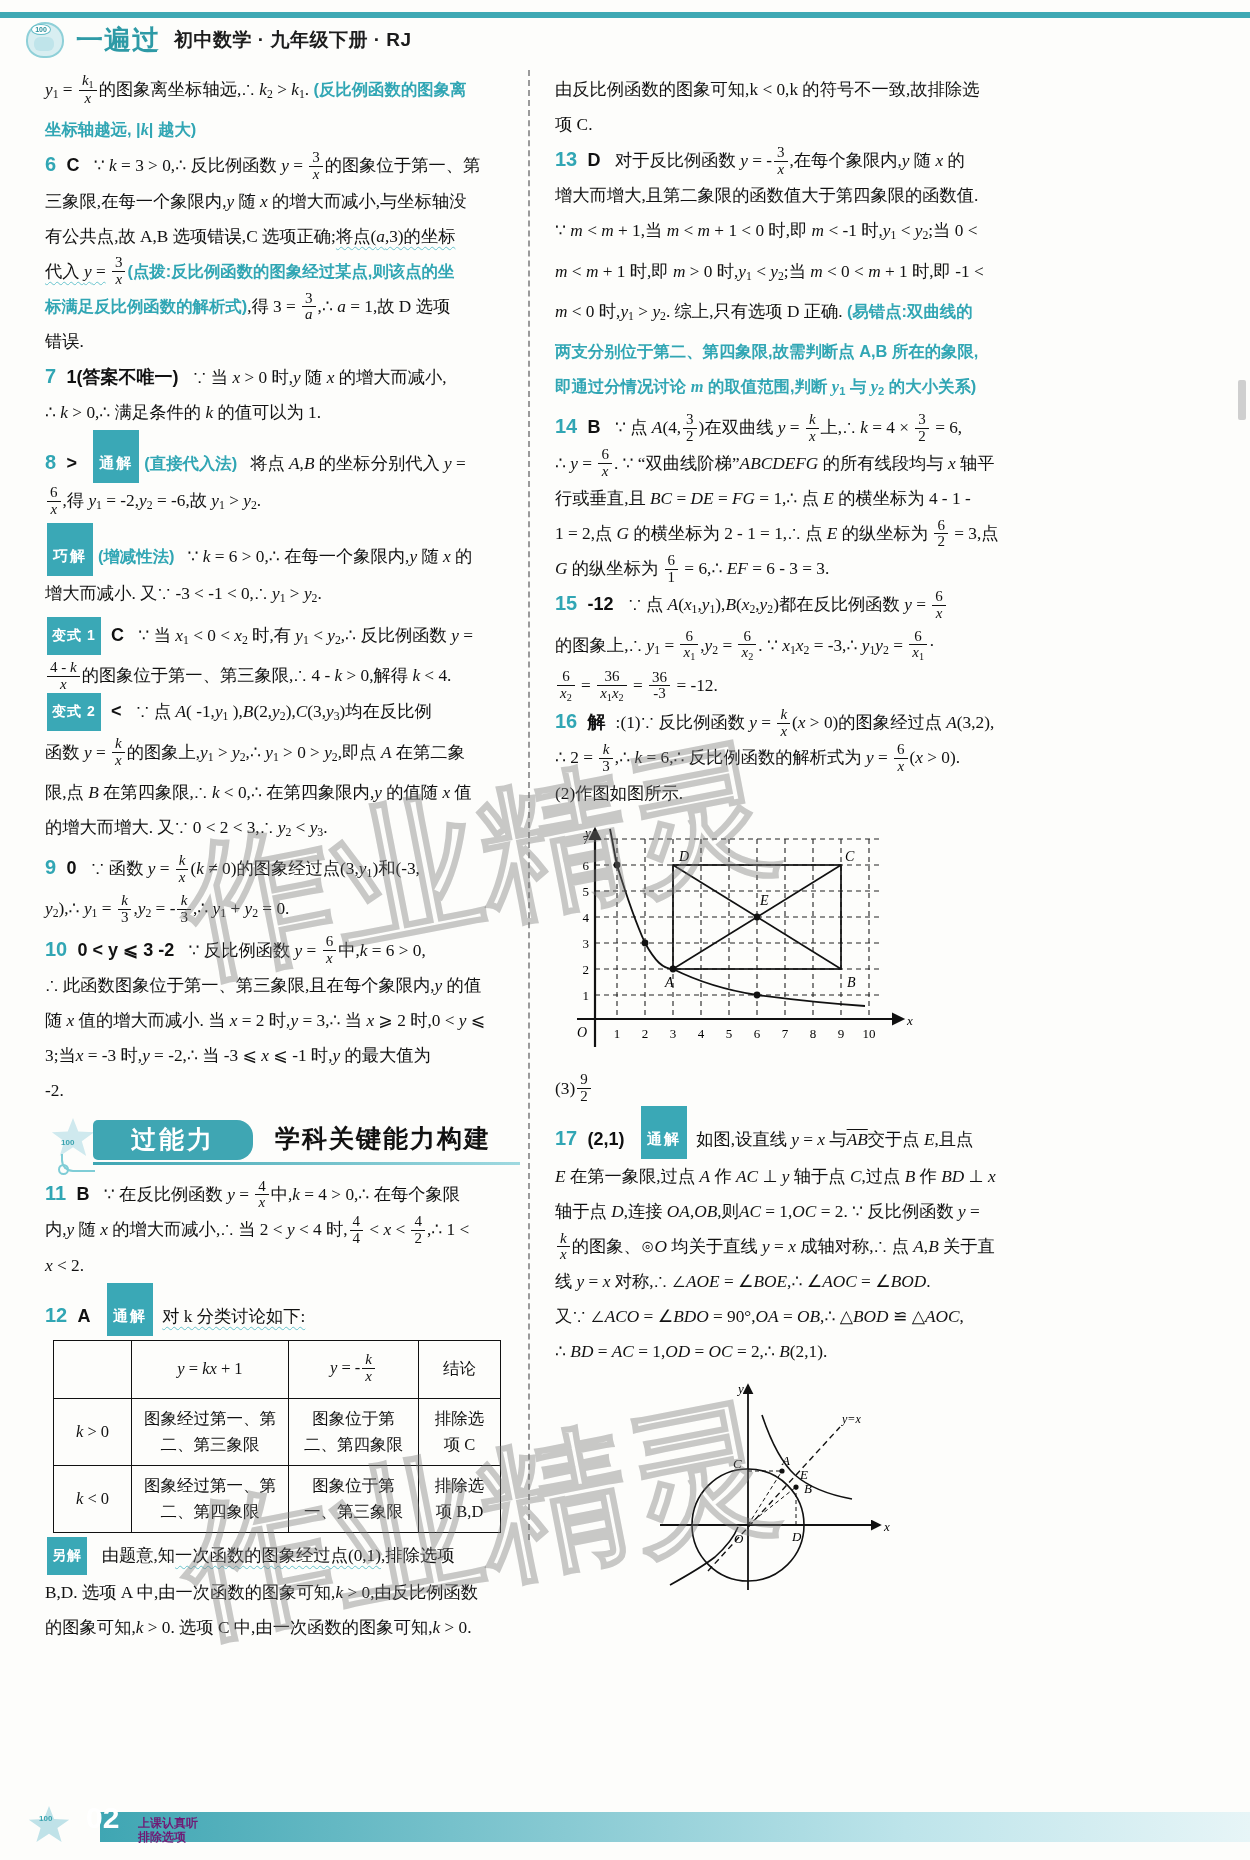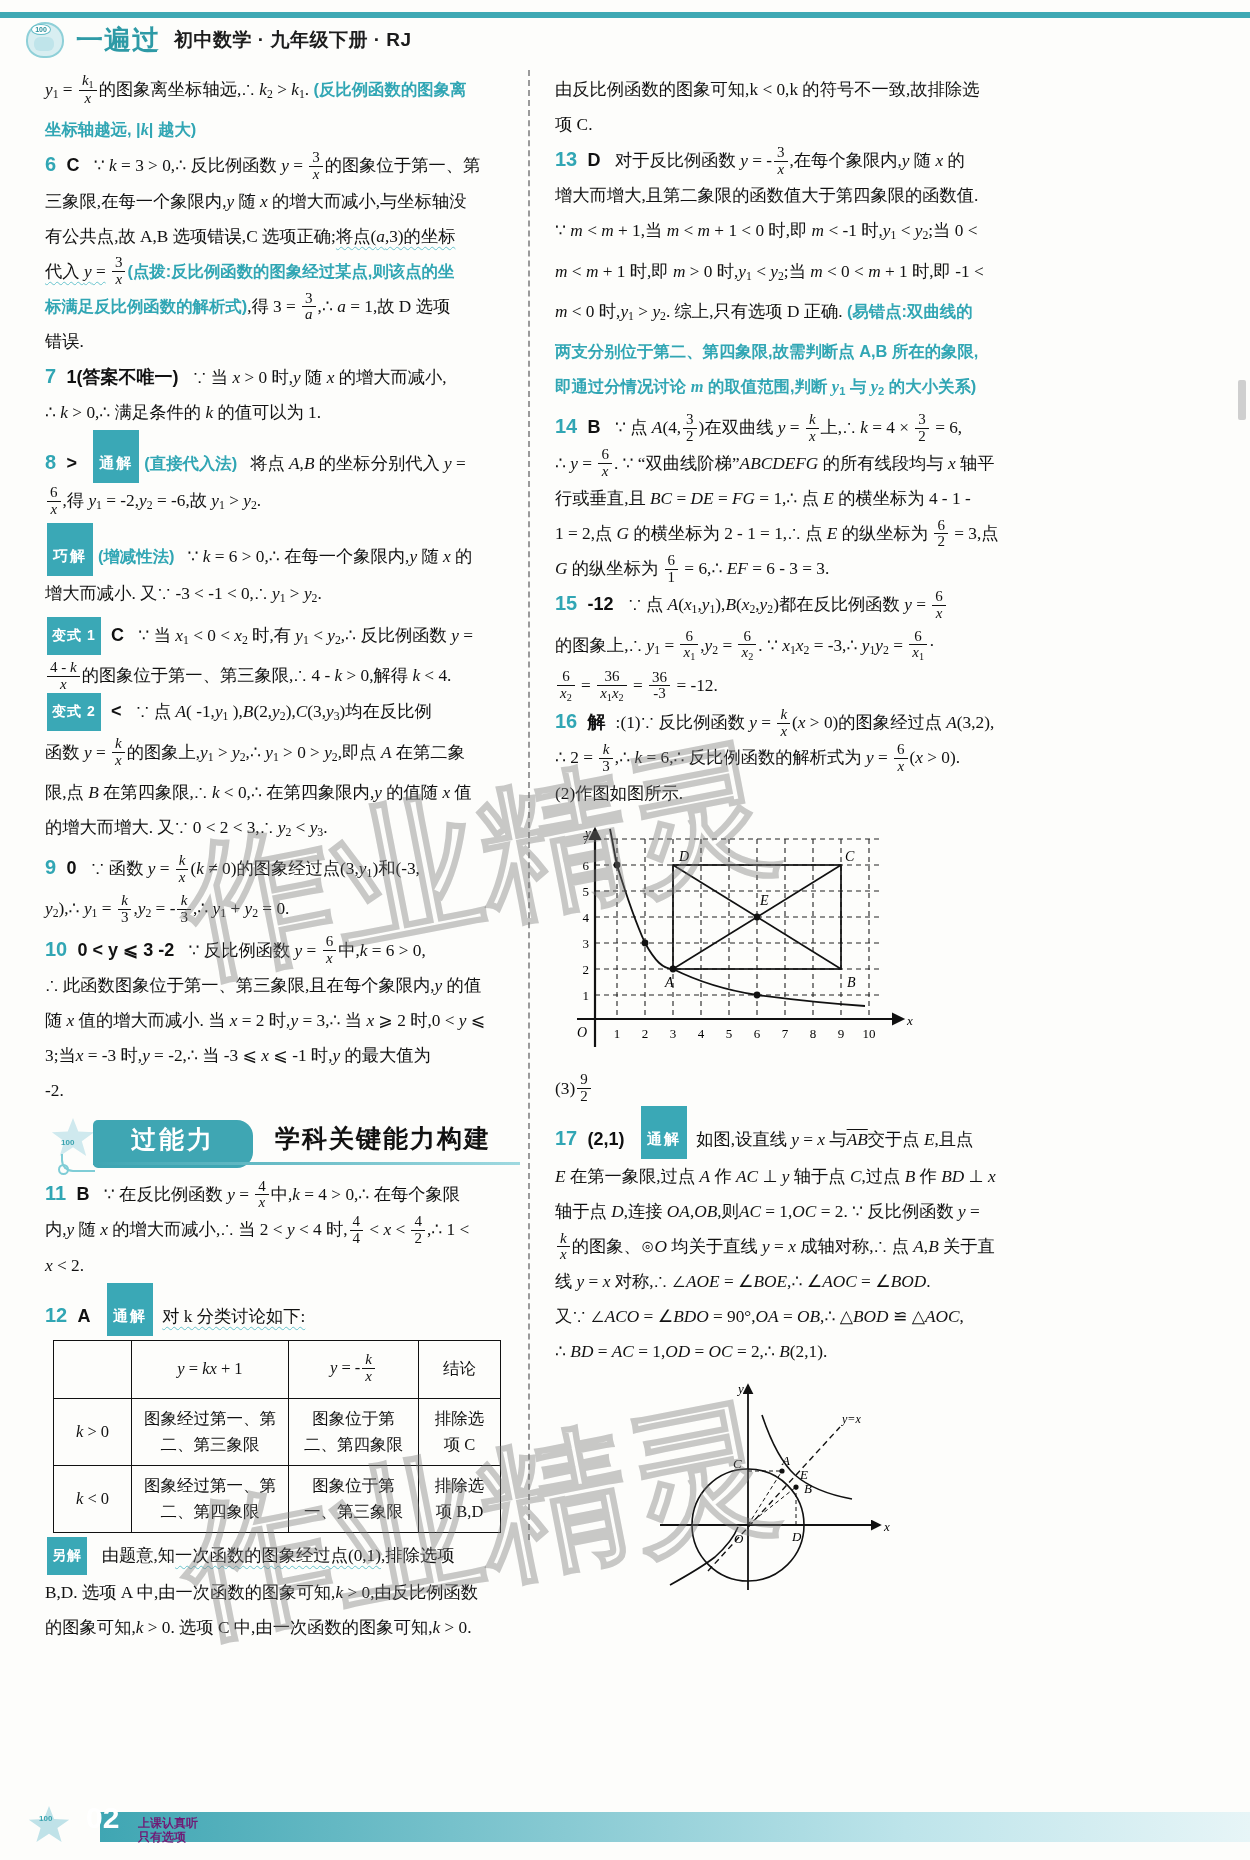--- a/index.html
+++ b/index.html
@@ -125,21 +125,21 @@
     position:absolute; left:4px; top:2px; width:44px;height:40px;
     background:#cfe9ee;
     clip-path:polygon(50% 0%,62% 34%,98% 36%,70% 58%,80% 95%,50% 73%,20% 95%,30% 58%,2% 36%,38% 34%);
     border:0;
   }
   .banner .star .n {
     position:absolute; left:14px; top:9px; font-size:8px; color:#3ba4b0;
     font-family:"Liberation Sans", sans-serif; font-weight:bold;
   }
   .banner .pill {
-    position:absolute; left:48px; top:2px; height:48px; width:160px;
+    position:absolute; left:48px; top:2px; height:40px; width:160px;
     background:#3fa6b3; border-radius:5px 16px 16px 5px;
     color:#ffffff; font-family:"Liberation Sans", sans-serif;
     font-weight:bold; font-size:25px; letter-spacing:3px;
     text-align:center; line-height:38px;
   }
   .banner .btitle {
     position:absolute; left:230px; top:3px;
     font-family:"Liberation Sans", sans-serif;
     font-weight:bold; font-size:25px; color:#111; letter-spacing:2px;
   }
@@ -579,16 +579,16 @@
 
   <div id="footer">
     <div class="bar"></div>
     <div class="star2">
       <div class="s"></div>
       <div class="n">100</div>
     </div>
     <div class="pg">02</div>
     <div class="slogan">
       <div>上课认真听</div>
-      <div>只有选项</div>
+      <div>排除选项</div>
     </div>
   </div>
 </div>
 
 </body></html>

